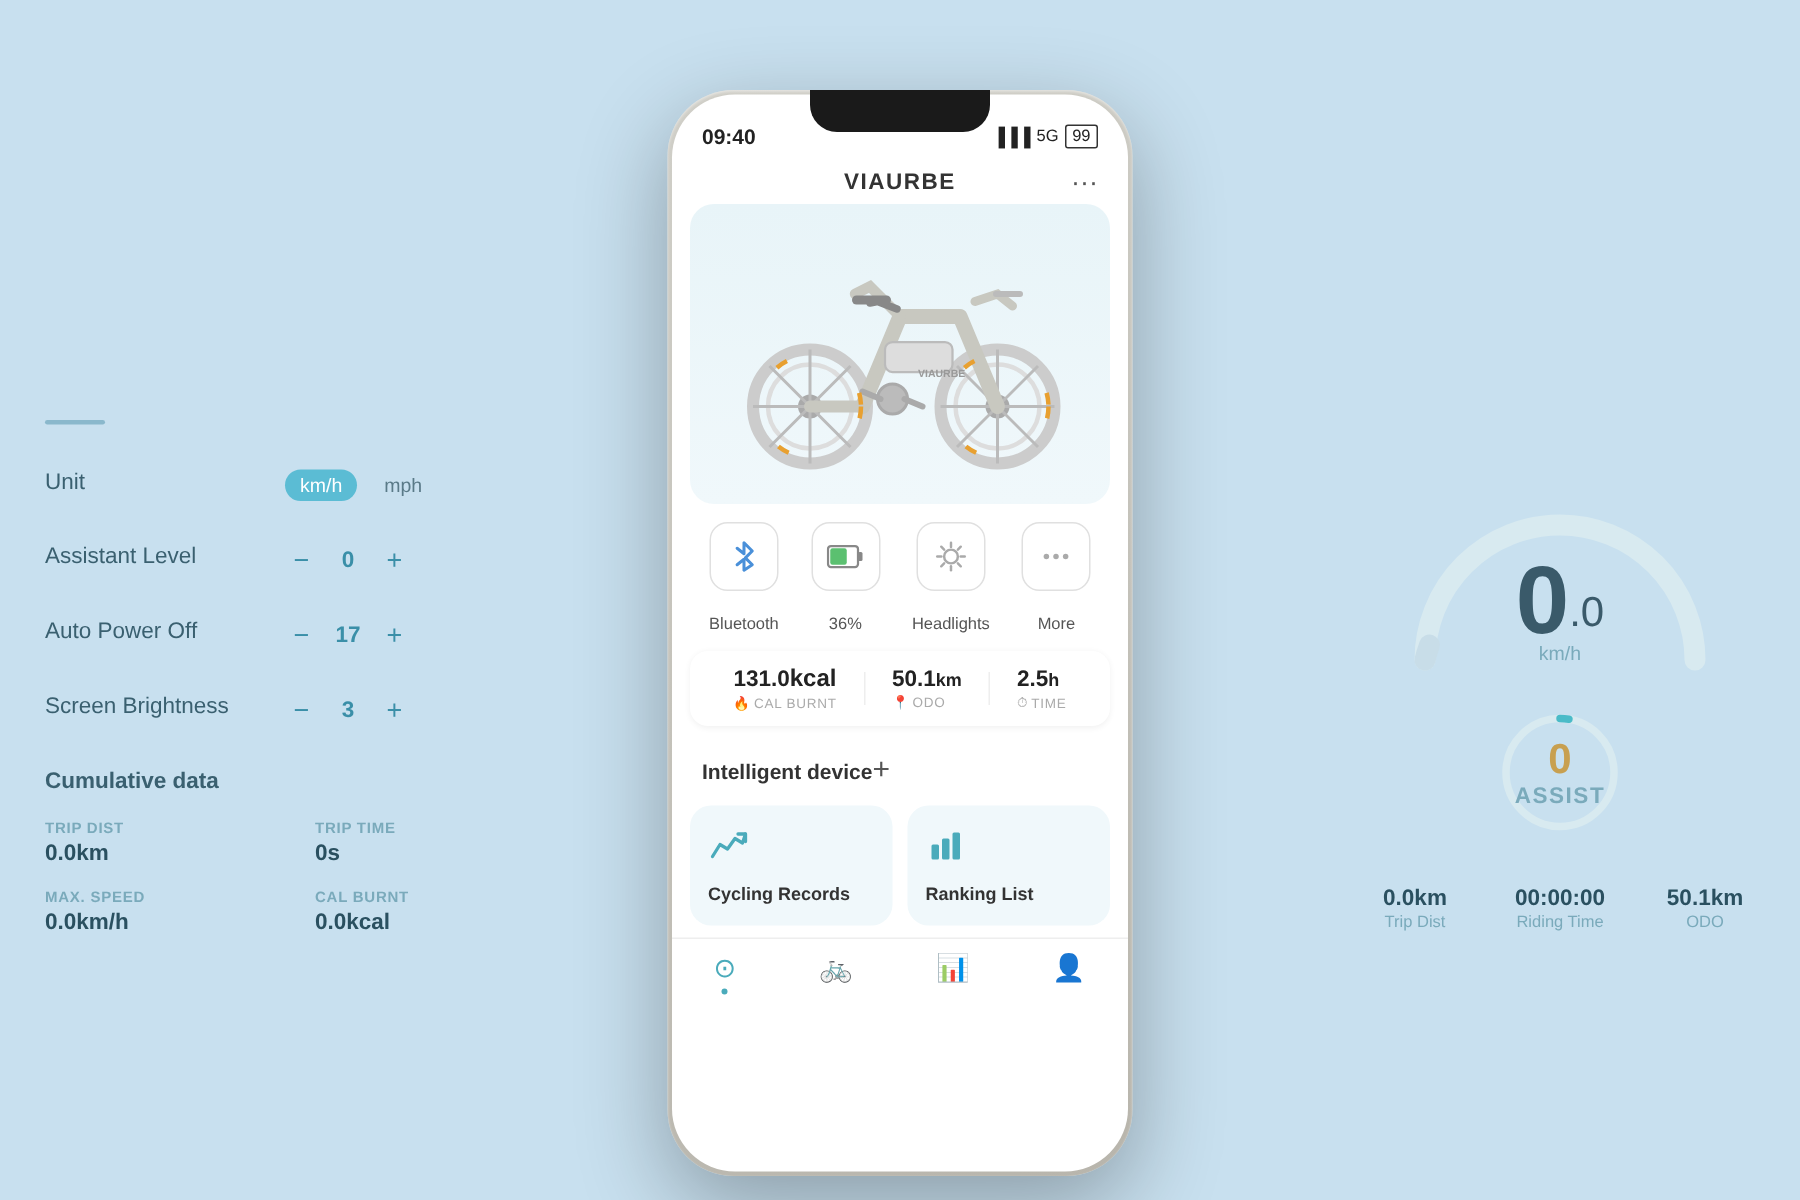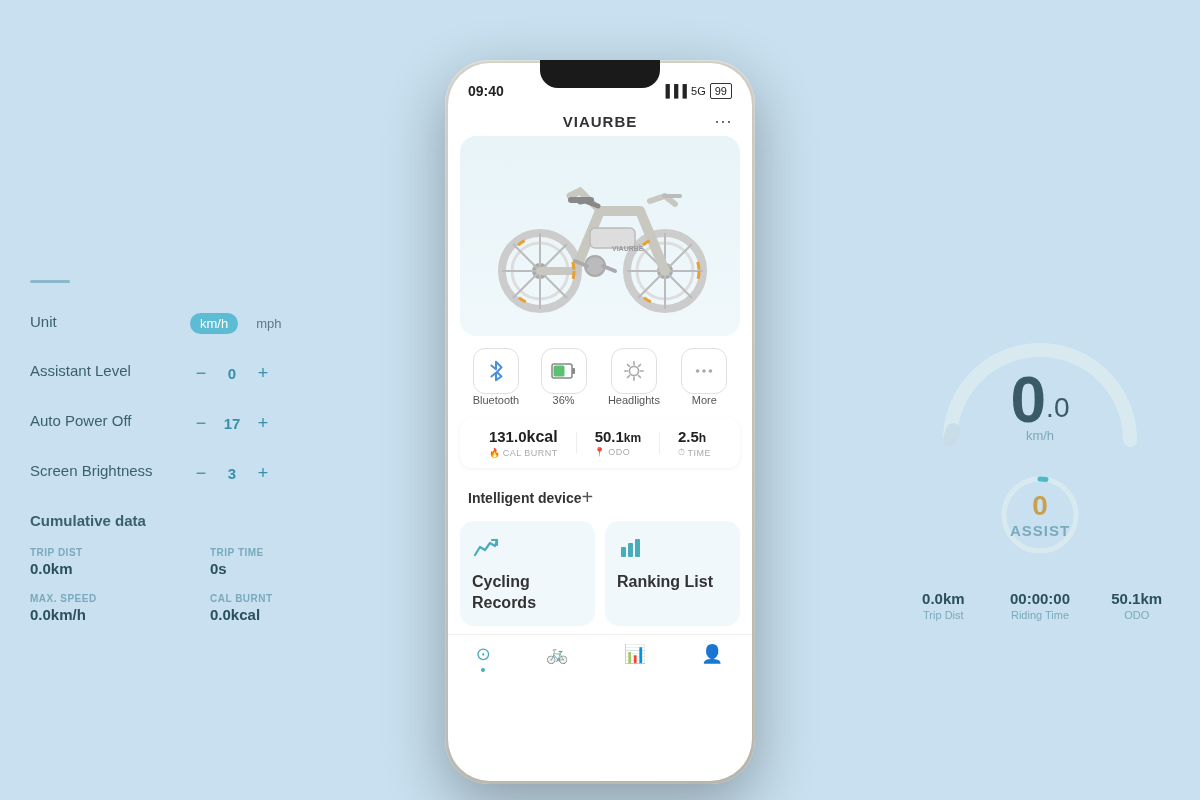--- a/index.html
+++ b/index.html
@@ -301,21 +301,21 @@
     .quick-actions {
       display: flex;
       justify-content: space-around;
       padding: 12px 10px;
       margin: 0 4px;
     }
     .action-item {
       display: flex;
       flex-direction: column;
       align-items: center;
-      gap: 0;
+      gap: 16px;
       cursor: pointer;
     }
     .action-icon-box {
       width: 46px;
       height: 46px;
       border-radius: 12px;
       border: 1px solid #e0e0e0;
       display: flex;
       align-items: center;
       justify-content: center;
@@ -390,21 +390,21 @@
       flex: 1;
       background: #f0f8fb;
       border-radius: 14px;
       padding: 12px;
       display: flex;
       flex-direction: column;
       gap: 6px;
       cursor: pointer;
     }
     .feature-card-label {
-      font-size: 16px;
+      font-size: 12px;
       font-weight: 600;
       color: #333;
       line-height: 1.3;
     }
     .feature-card-icon {
       font-size: 20px;
       color: #4aabbb;
     }
 
     

